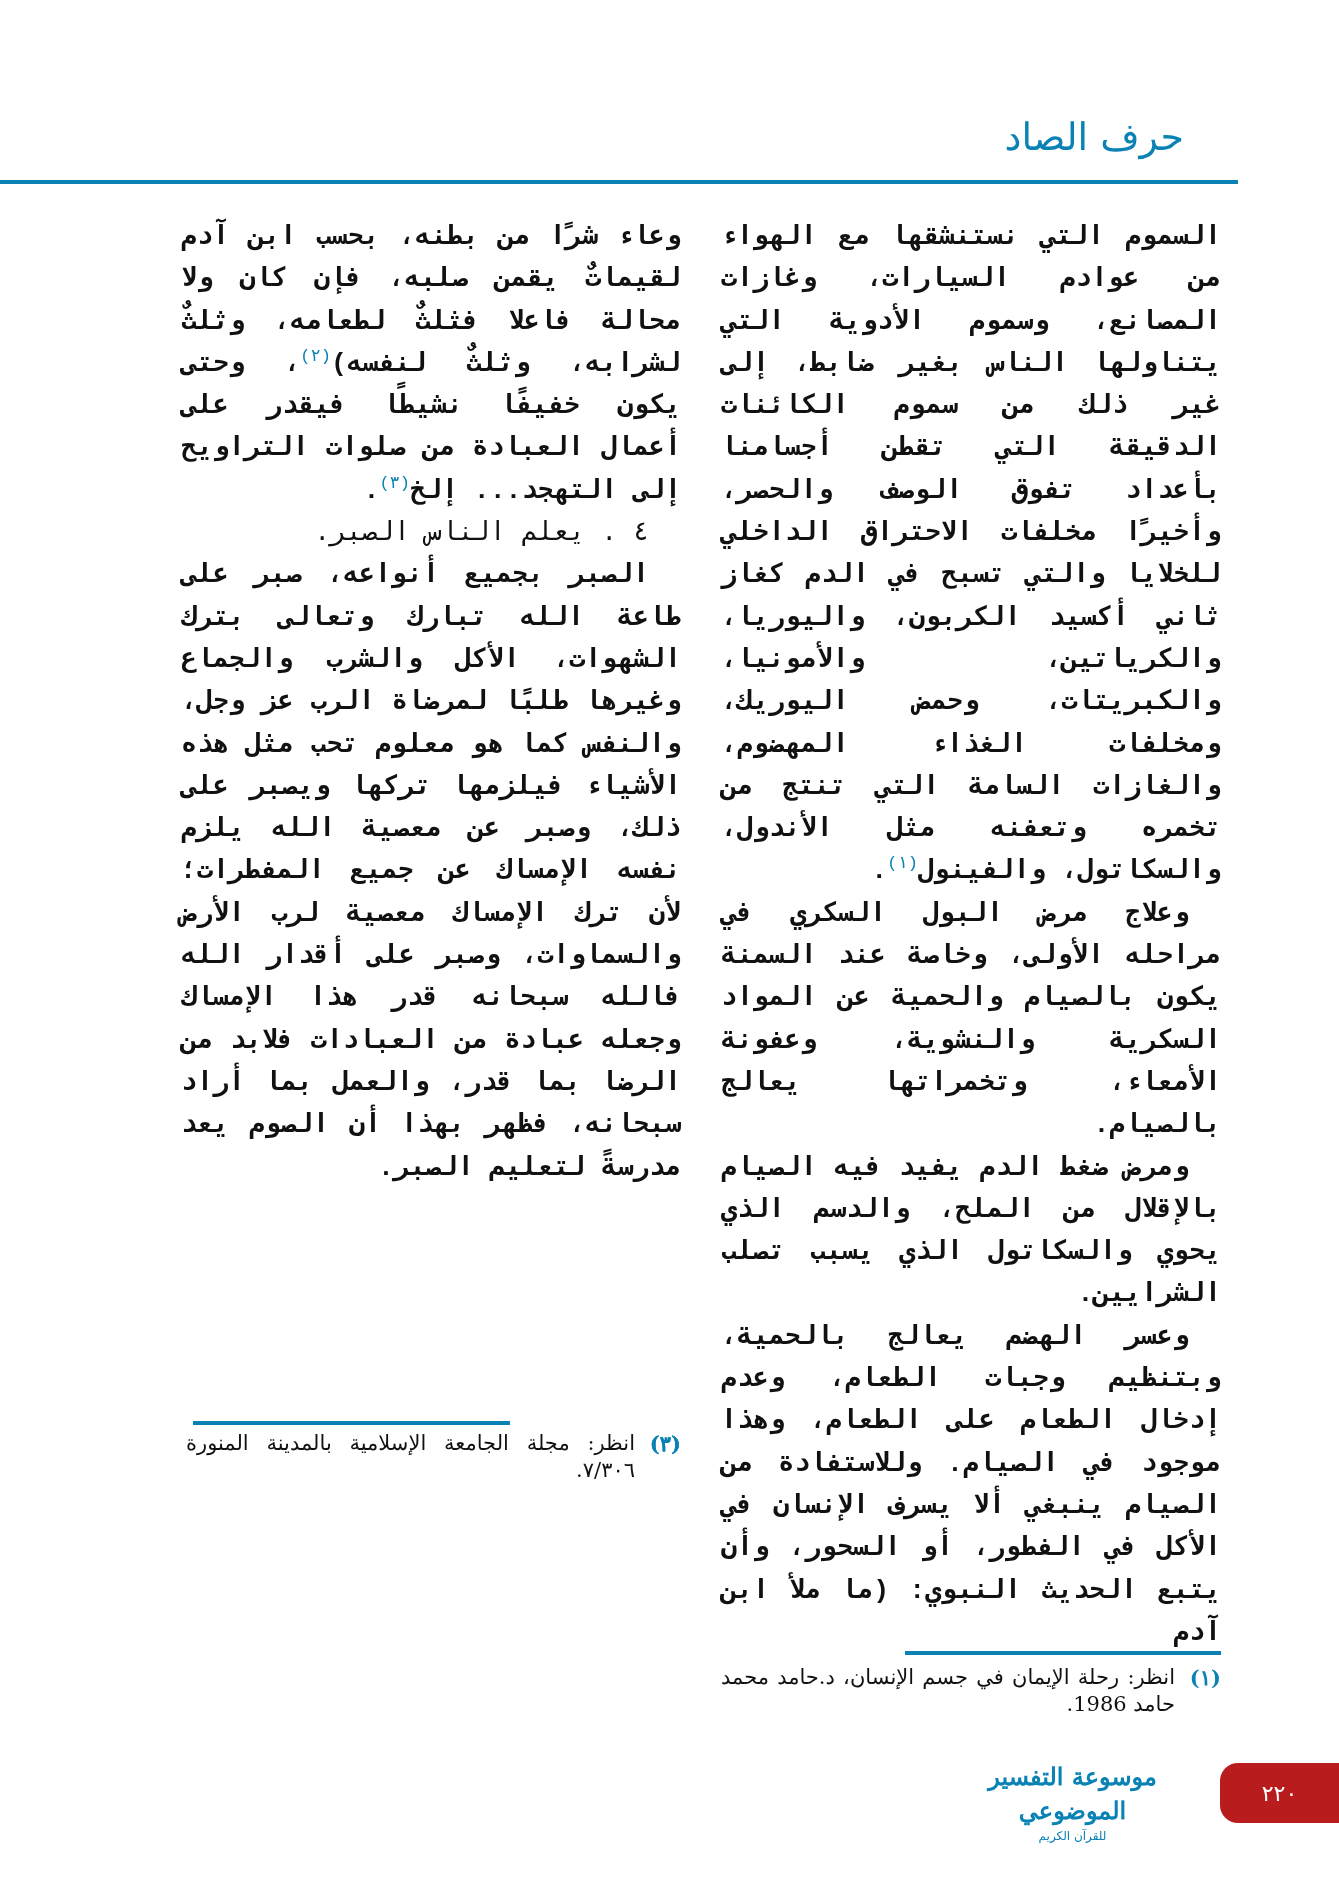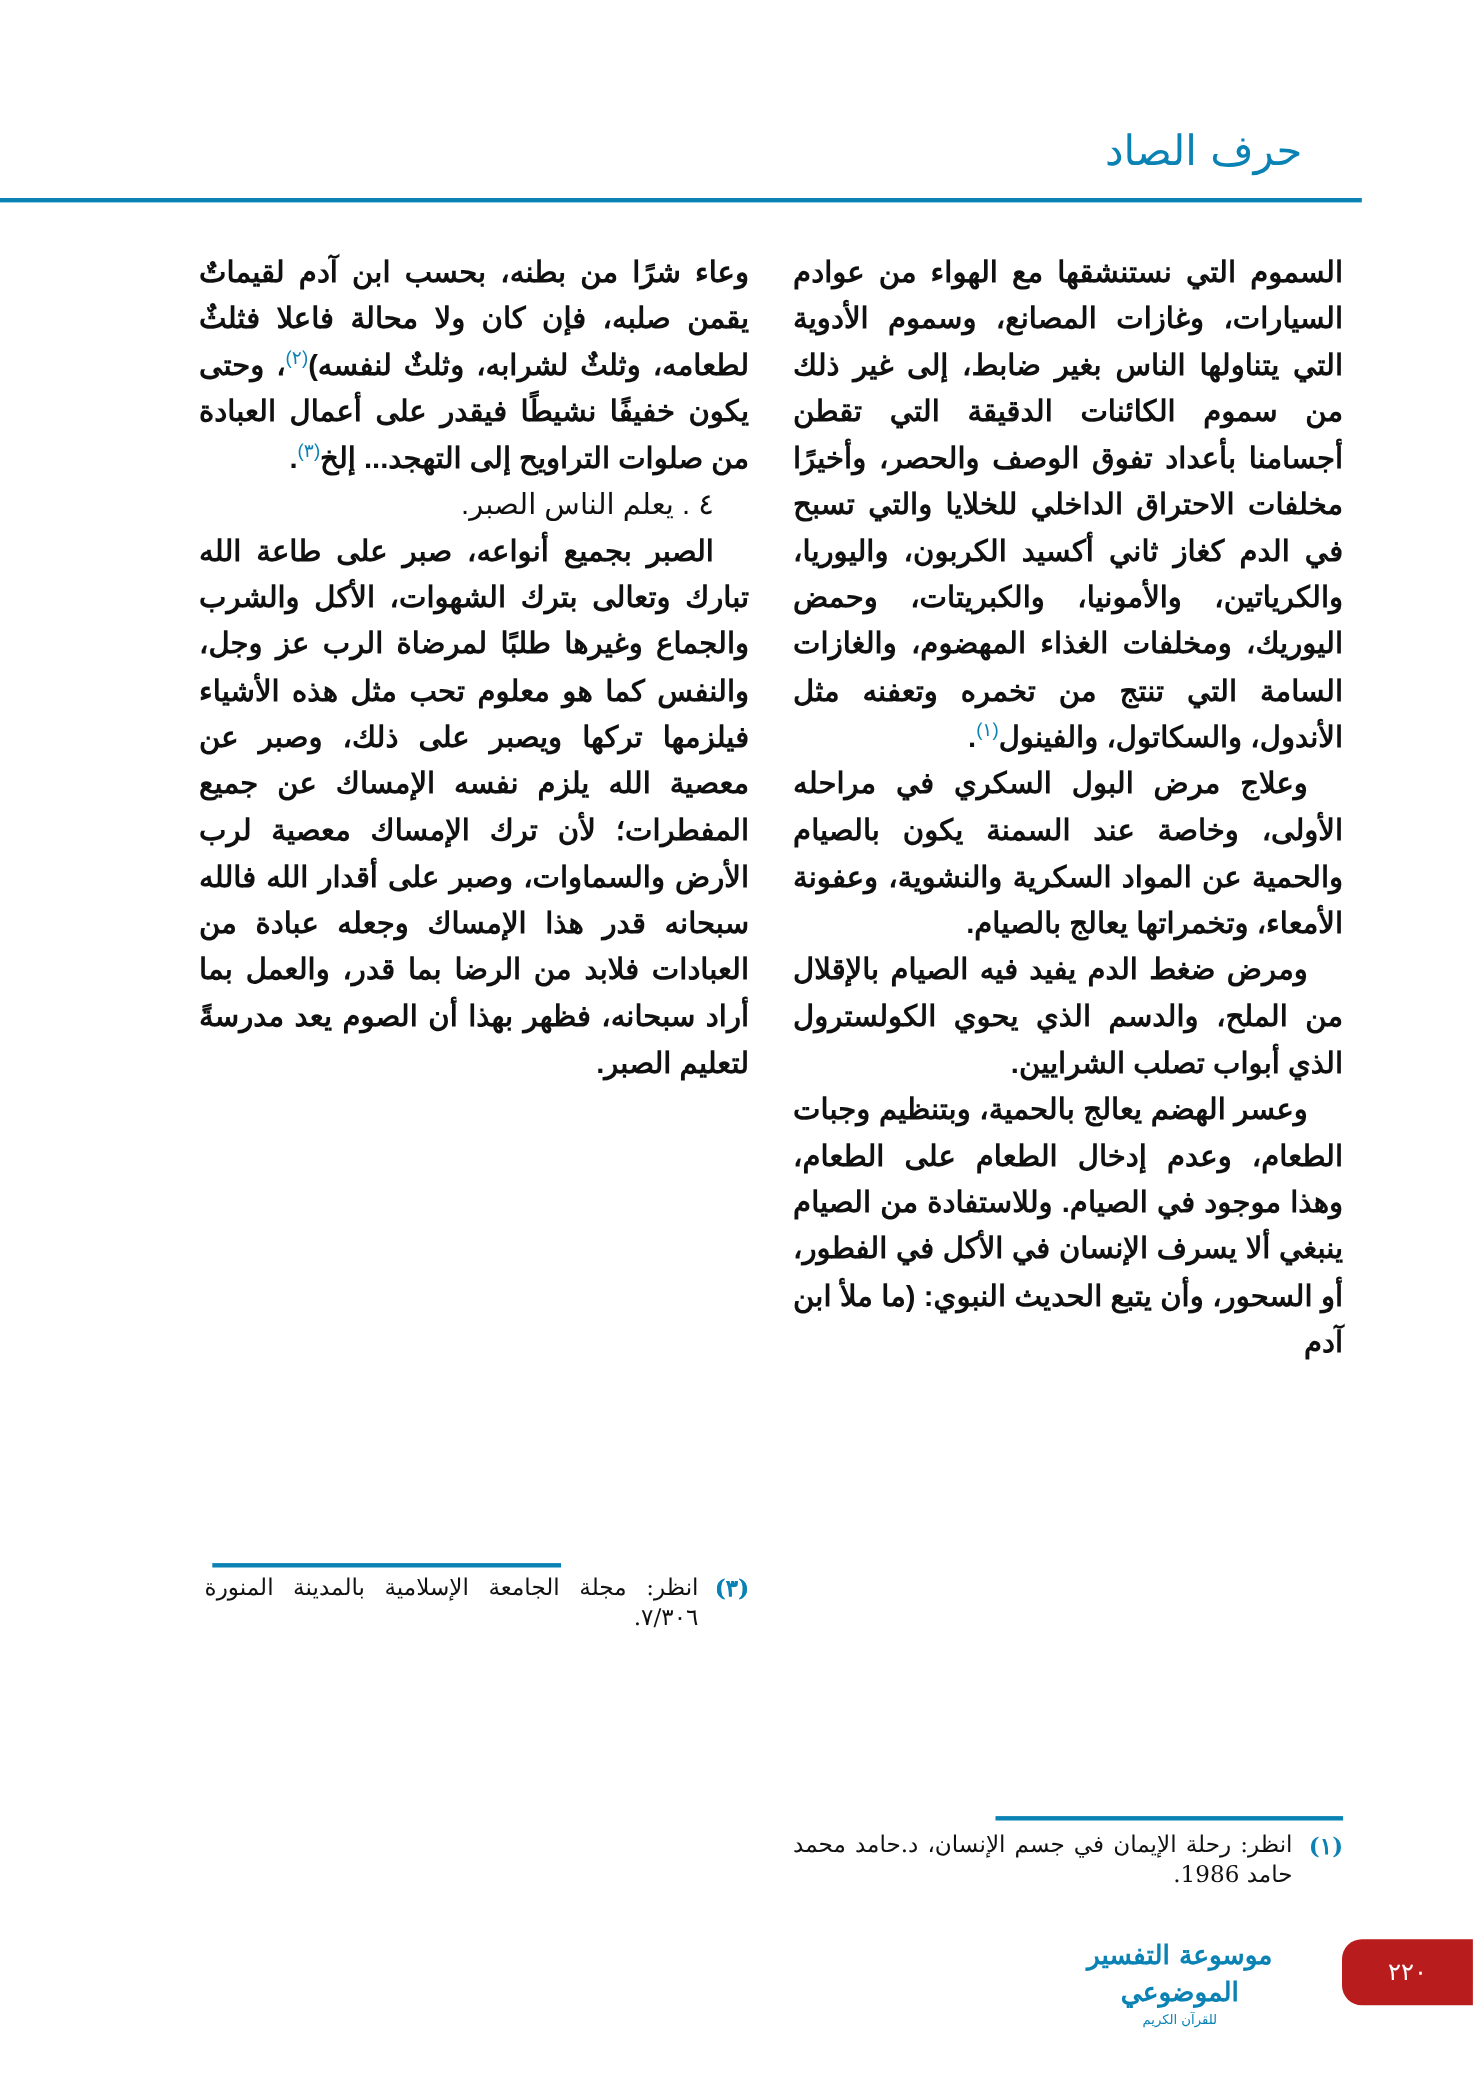--- a/index.html
+++ b/index.html
@@ -2,22 +2,22 @@
 <html lang="ar" dir="rtl"><head>
 <meta charset="utf-8">
 <style>
   html, body { margin: 0; padding: 0; background: #ffffff; }
   body { width: 1339px; height: 1890px; position: relative; overflow: hidden;
          font-family: "DejaVu Sans", sans-serif; color: #111; }
   .header-title { position: absolute; right: 155px; top: 118px; font-size: 38px; color: #0a82b4;
                   font-family: "DejaVu Serif", serif; letter-spacing: -1px; line-height: 1; }
   .header-rule { position: absolute; left: 0; top: 180px; width: 1238px; height: 4px; background: #0a82b4; }
 
-  .col { position: absolute; top: 226px; width: 500px; direction: rtl; text-align: justify;
-         font-weight: bold; font-size: 26.5px; line-height: 42.3px; font-family: Liberation Sans, sans-serif; }
+  .col { position: absolute; top: 216px; width: 500px; direction: rtl; text-align: justify;
+         font-weight: bold; font-size: 26.5px; line-height: 42.3px; font-family: Liberation Mono, monospace; }
   .col-right { right: 118px; }
   .col-left { right: 658px; }
   .col p { margin: 0; }
   .col p.indent { text-indent: 32px; }
   .col p.last-line { text-align-last: right; }
   .heading { font-weight: normal; margin: 0; }
   .sup { color: #0a82b4; font-weight: normal; font-size: 17px; vertical-align: super; line-height: 0; }
 
   .fn-rule { position: absolute; height: 4px; background: #0a82b4; }
   .fn { position: absolute; direction: rtl; font-family: "DejaVu Serif", serif; font-weight: normal;
@@ -36,21 +36,21 @@
 </style>
 </head>
 <body>
 
 <div class="header-title">حرف الصاد</div>
 <div class="header-rule"></div>
 
 <div class="col col-right">
   <p class="last-line"><span>السموم التي نستنشقها مع الهواء من عوادم السيارات، وغازات المصانع، وسموم الأدوية التي يتناولها الناس بغير ضابط، إلى غير ذلك من سموم الكائنات الدقيقة التي تقطن أجسامنا بأعداد تفوق الوصف والحصر، وأخيرًا مخلفات الاحتراق الداخلي للخلايا والتي تسبح في الدم كغاز ثاني أكسيد الكربون، واليوريا، والكرياتين، والأمونيا، والكبريتات، وحمض اليوريك، ومخلفات الغذاء المهضوم، والغازات السامة التي تنتج من تخمره وتعفنه مثل الأندول، والسكاتول، والفينول</span><span class="sup">(١)</span><span>.</span></p>
   <p class="indent last-line">وعلاج مرض البول السكري في مراحله الأولى، وخاصة عند السمنة يكون بالصيام والحمية عن المواد السكرية والنشوية، وعفونة الأمعاء، وتخمراتها يعالج بالصيام.</p>
-  <p class="indent last-line">ومرض ضغط الدم يفيد فيه الصيام بالإقلال من الملح، والدسم الذي يحوي الكولسترول الذي أبواب تصلب الشرايين.</p>
+  <p class="indent last-line">ومرض ضغط الدم يفيد فيه الصيام بالإقلال من الملح، والدسم الذي يحوي والسكاتول الذي يسبب تصلب الشرايين.</p>
   <p class="indent">وعسر الهضم يعالج بالحمية، وبتنظيم وجبات الطعام، وعدم إدخال الطعام على الطعام، وهذا موجود في الصيام. وللاستفادة من الصيام ينبغي ألا يسرف الإنسان في الأكل في الفطور، أو السحور، وأن يتبع الحديث النبوي: (ما ملأ ابن آدم</p>
 </div>
 
 <div class="col col-left">
   <p class="last-line"><span>وعاء شرًا من بطنه، بحسب ابن آدم لقيماتٌ يقمن صلبه، فإن كان ولا محالة فاعلا فثلثٌ لطعامه، وثلثٌ لشرابه، وثلثٌ لنفسه)</span><span class="sup">(٢)</span><span>، وحتى يكون خفيفًا نشيطًا فيقدر على أعمال العبادة من صلوات التراويح إلى التهجد... إلخ</span><span class="sup">(٣)</span><span>.</span></p>
   <p class="heading indent">٤ . يعلم الناس الصبر.</p>
   <p class="indent last-line">الصبر بجميع أنواعه، صبر على طاعة الله تبارك وتعالى بترك الشهوات، الأكل والشرب والجماع وغيرها طلبًا لمرضاة الرب عز وجل، والنفس كما هو معلوم تحب مثل هذه الأشياء فيلزمها تركها ويصبر على ذلك، وصبر عن معصية الله يلزم نفسه الإمساك عن جميع المفطرات؛ لأن ترك الإمساك معصية لرب الأرض والسماوات، وصبر على أقدار الله فالله سبحانه قدر هذا الإمساك وجعله عبادة من العبادات فلابد من الرضا بما قدر، والعمل بما أراد سبحانه، فظهر بهذا أن الصوم يعد مدرسةً لتعليم الصبر.</p>
 </div>
 
 <div class="fn-rule" style="left:193px; top:1421px; width:317px;"></div>

